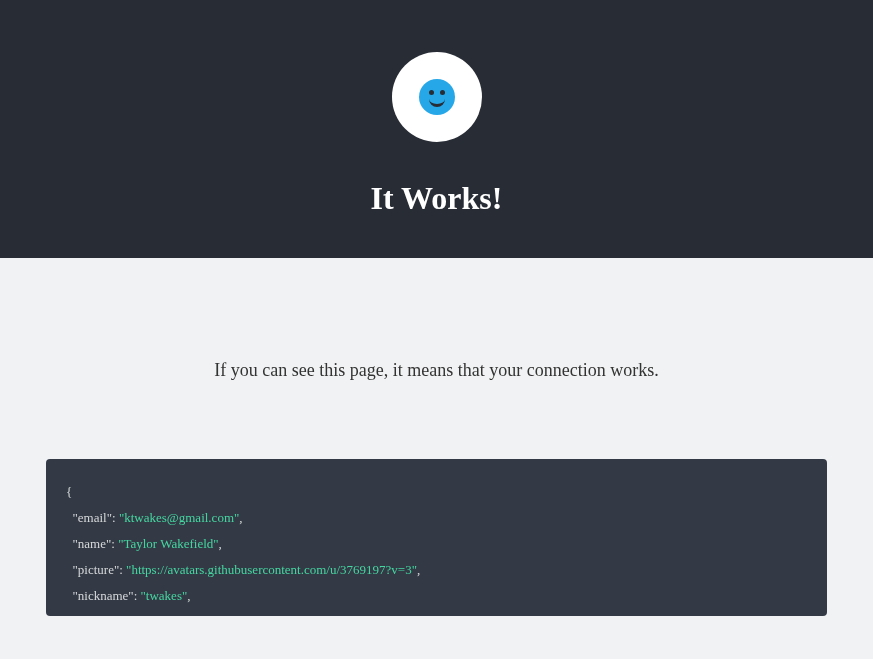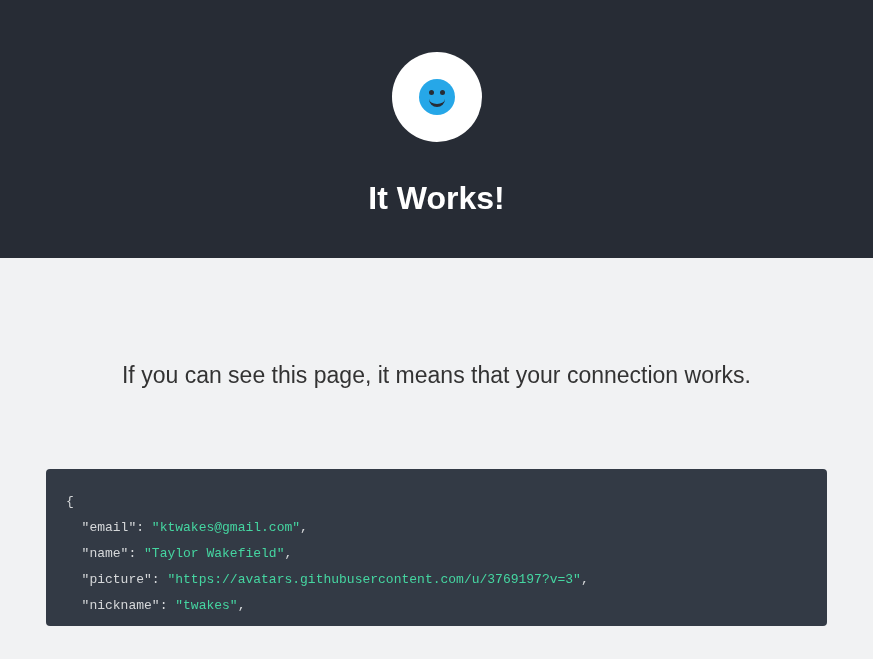--- a/index.html
+++ b/index.html
@@ -1,18 +1,19 @@
 <!DOCTYPE html>
 <html><head>
   <meta charset="utf-8">
   <style>
     * {
       margin: 0;
       padding: 0;
       box-sizing: border-box;
+      font-family: Liberation Serif, serif;
     }
     body {
       font-family: -apple-system, BlinkMacSystemFont, "Segoe UI", Helvetica, Arial, sans-serif;
       background: #f1f2f3;
       width: 873px;
       overflow: hidden;
     }
     .header {
       background: #272c35;
       height: 258px;
@@ -77,21 +78,21 @@
       color: #ffffff;
       font-size: 32px;
       font-weight: 700;
     }
     .content {
       padding: 96px 40px 40px 40px;
       text-align: center;
     }
     .content-line {
       color: #333333;
-      font-size: 23px;
+      font-size: 18px;
       font-weight: 400;
       line-height: 1.85;
     }
     .code-block {
       background: #333a45;
       margin: 72px 6px 0 6px;
       border-radius: 4px;
       padding: 20px 20px 0 20px;
       text-align: left;
       font-family: "SFMono-Regular", Consolas, "Liberation Mono", Menlo, monospace;

